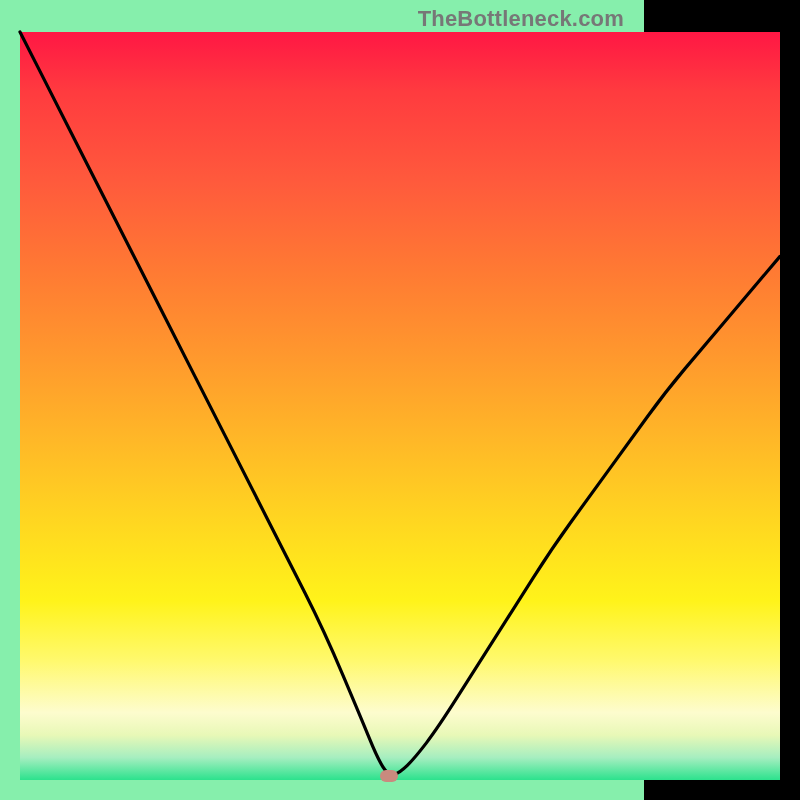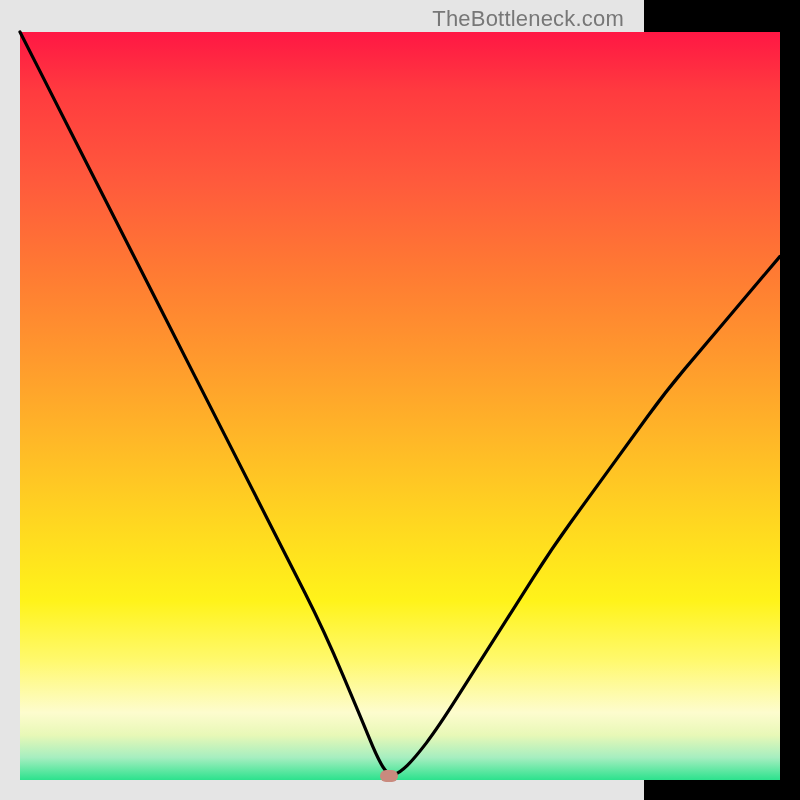--- a/index.html
+++ b/index.html
@@ -8,21 +8,22 @@
     width: 800px;
     height: 800px;
     background: #000;
     overflow: hidden;
     font-family: Arial, Helvetica, sans-serif;
   }
   .frame {
     position: relative;
     width: 644px;
     height: 800px;
-    background: #e5e5e5;
+    background: #86efac;
+    font-weight: bold;
   }
   .plot {
     position: absolute;
     left: 20px;
     top: 32px;
     width: 760px;
     height: 748px;
     
     background: linear-gradient(to bottom,
       #ff1744 0%,

